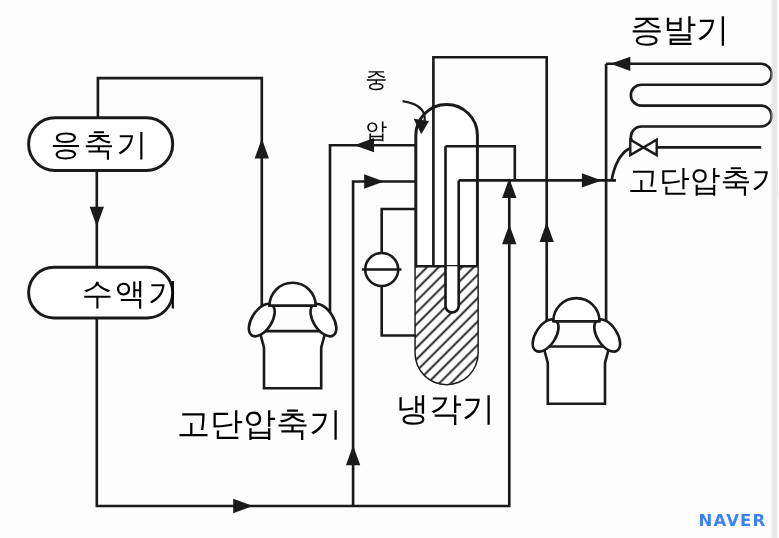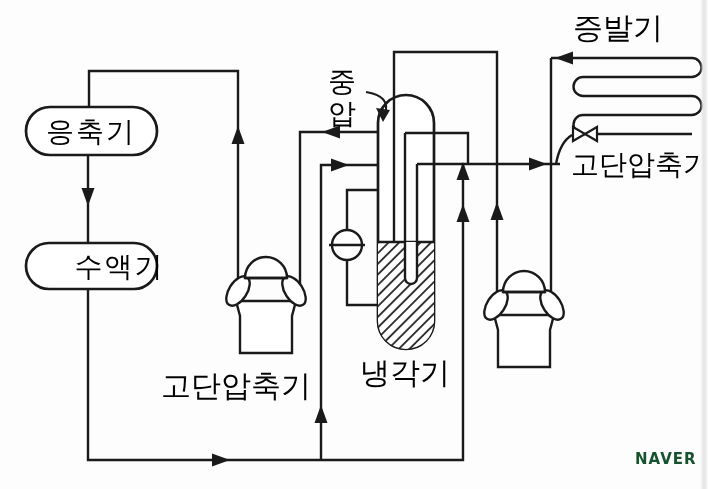--- a/index.html
+++ b/index.html
@@ -15,27 +15,27 @@
   }
   .lbl-condenser{left:26px;top:116px;width:130px;font-size:28px;letter-spacing:2px;}
   .lbl-receiver{left:26px;top:251px;width:131px;font-size:28px;letter-spacing:2px;padding-left:28px;}
   .lbl-hp{left:156px;top:369px;width:160px;font-size:30px;}
   .lbl-ic{left:352px;top:355px;width:106px;font-size:30px;white-space:normal;line-height:36px;}
   .lbl-ic span{display:block;}
   .lbl-lp{left:468px;top:374px;width:164px;font-size:30px;}
   .lbl-evap{left:570px;top:11px;width:96px;font-size:30px;}
   .lbl-subcooled{left:571px;top:149px;width:126px;font-size:28px;}
   .lbl-midpress{
-    left:325px;top:66px;width:34px;font-size:28px;
-    white-space:normal;word-break:break-all;line-height:32px;
+    left:325px;top:49px;width:34px;font-size:20px;
+    white-space:normal;word-break:break-all;line-height:46px;
   }
   .watermark{
-    position:absolute;left:635px;top:450px;
+    position:absolute;left:635px;top:464px;
     font-size:15px;font-weight:bold;letter-spacing:1px;
-    color:#14532d;text-shadow:0 1px 0 #ffffff;
+    color:#3b82f6;text-shadow:0 1px 0 #ffffff;
   }
   .scan-edge{
     position:absolute;top:0;right:1px;width:7px;height:489px;
     background:linear-gradient(90deg, rgba(220,220,220,0) 0%, #e3e3e3 55%, #f2f2f2 100%);
   }
 </style>
 </head>
 <body>
 
 <div class="stage">

